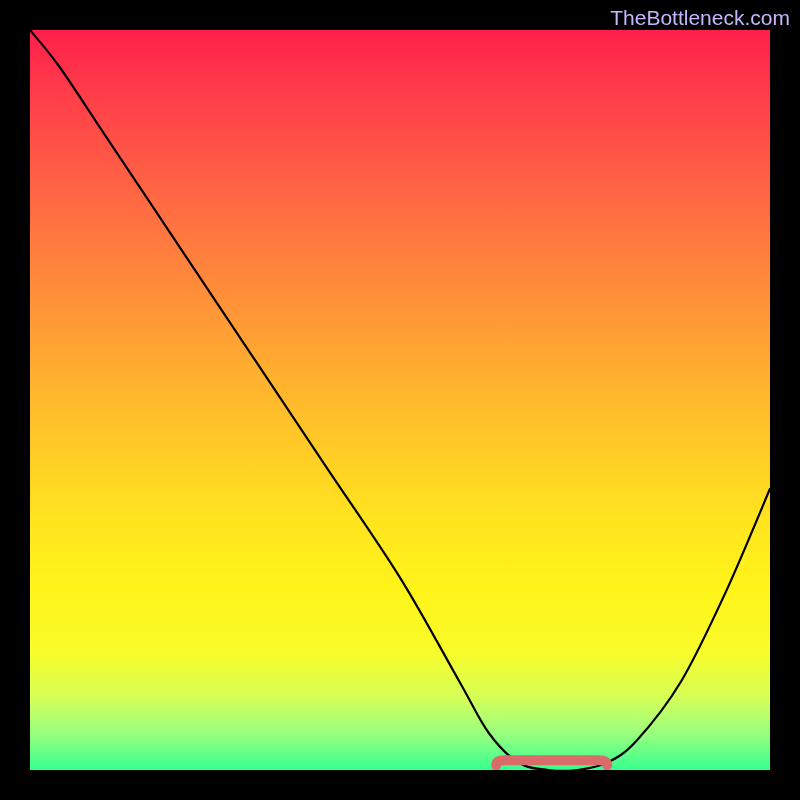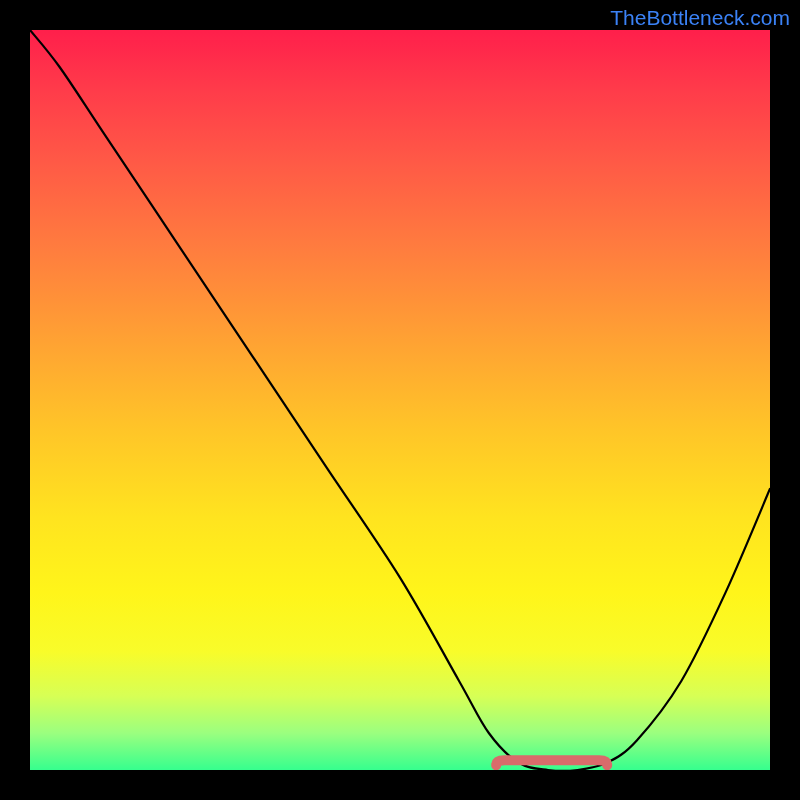--- a/index.html
+++ b/index.html
@@ -8,21 +8,21 @@
     width: 800px;
     height: 800px;
     background: #000;
     position: relative;
     font-family: Arial, Helvetica, sans-serif;
   }
   .watermark {
     position: absolute;
     top: 6px;
     right: 10px;
-    color: #3b82f6;
+    color: #c4b5fd;
     font-size: 21px;
     font-weight: 500;
     z-index: 10;
   }
   .plot-area {
     position: absolute;
     left: 30px;
     top: 30px;
     width: 740px;
     height: 740px;

